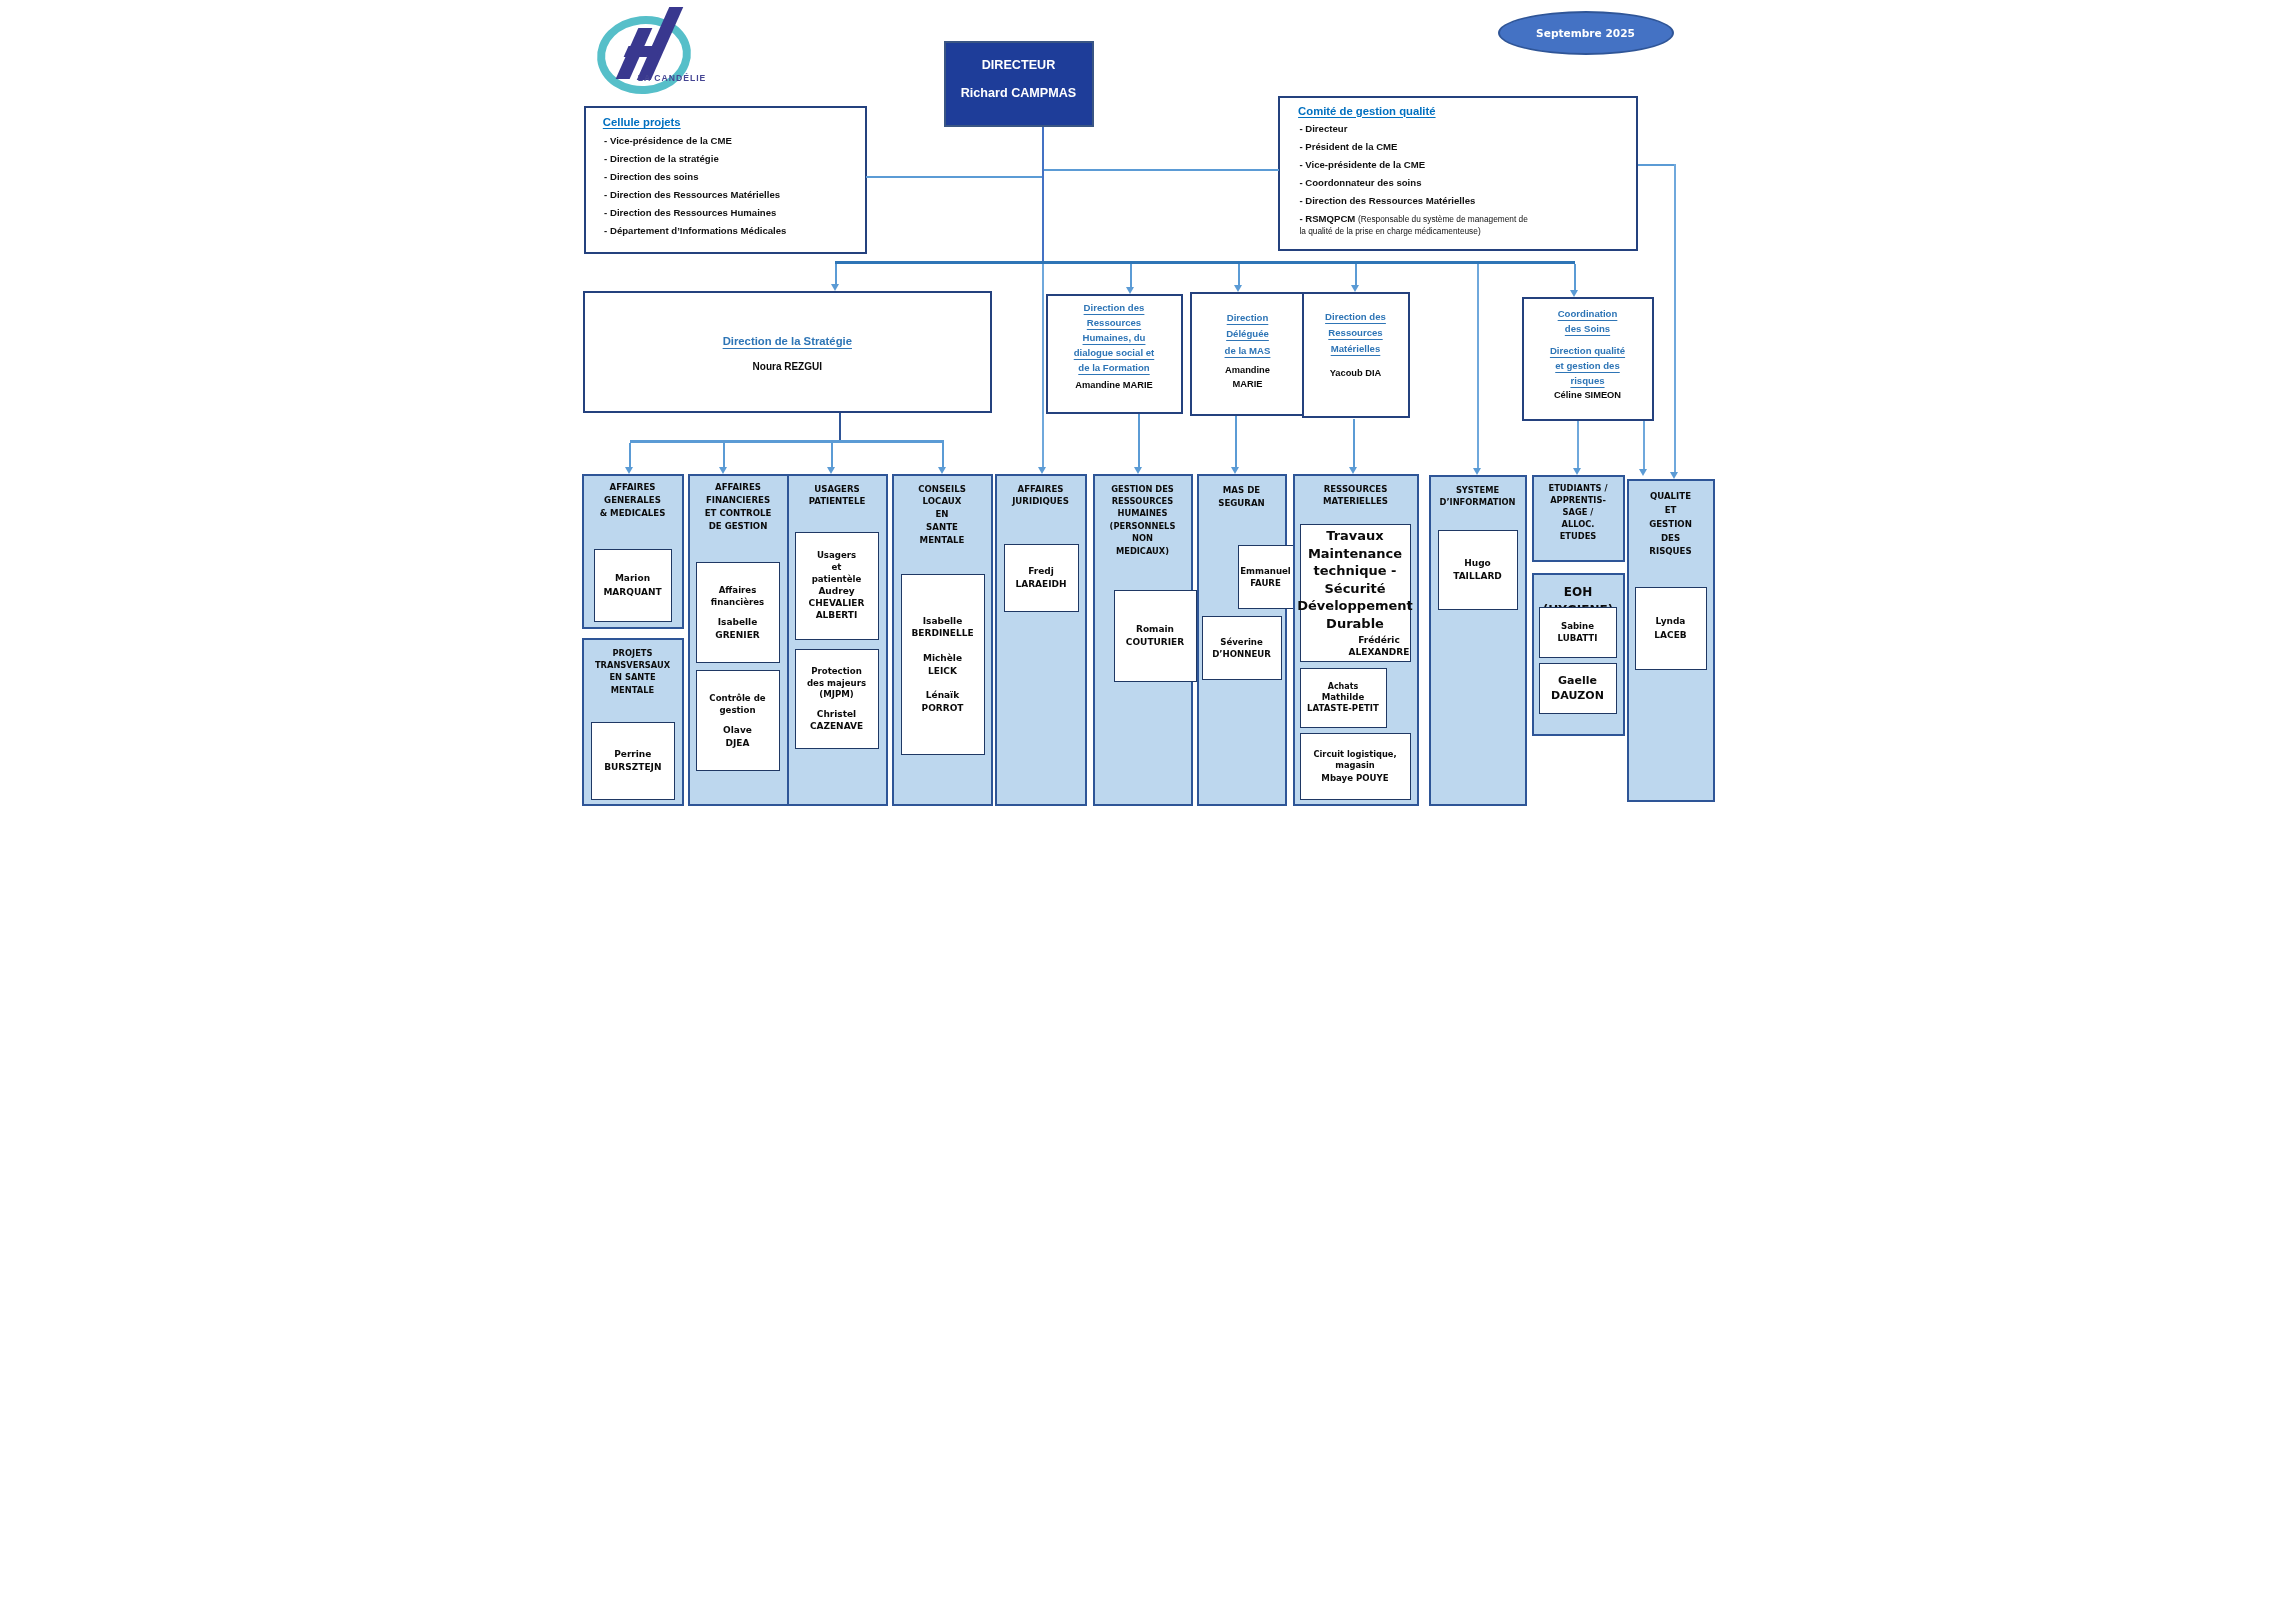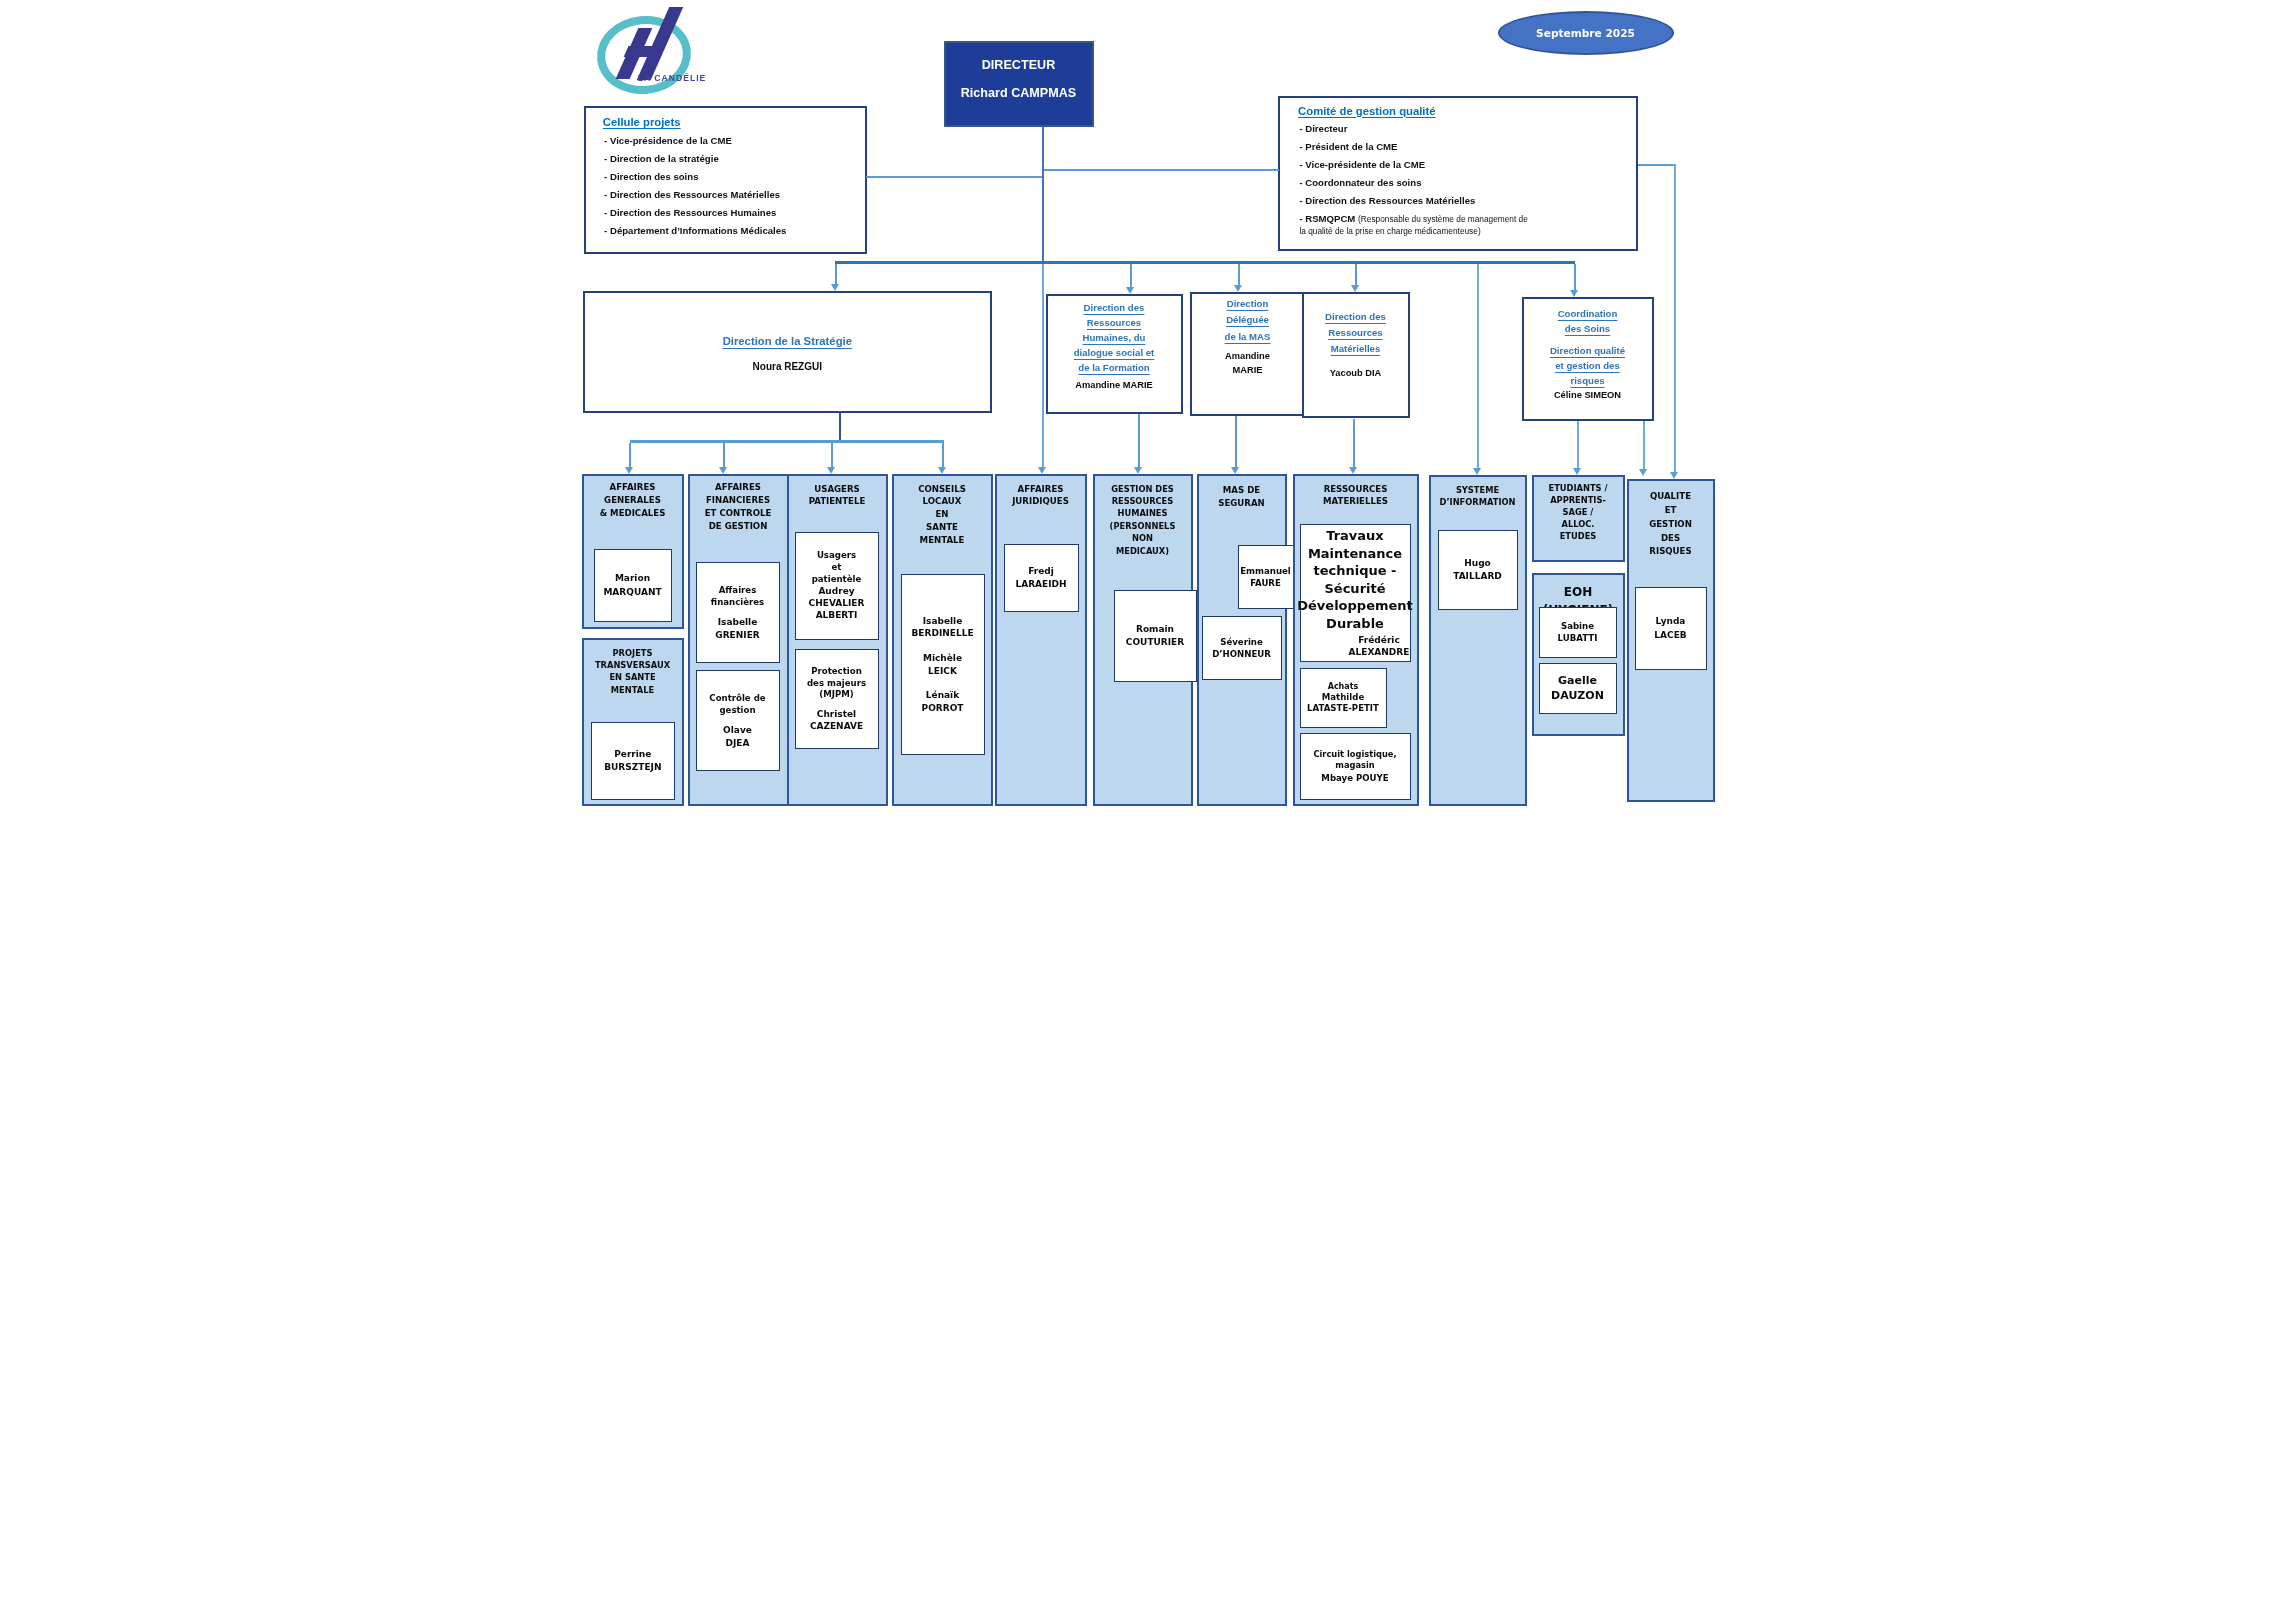--- a/index.html
+++ b/index.html
@@ -109,21 +109,21 @@
 
   <div class="wbox" style="left:472px;top:294px;width:137px;height:120px;text-align:center;padding-top:5.3px;">
     <div class="t2 pre" style="font-size:9.6px;line-height:1.55;">Direction des
 Ressources
 Humaines, du
 dialogue social et
 de la Formation</div>
     <div class="nm" style="font-size:9.3px;margin-top:4.7px;">Amandine MARIE</div>
   </div>
 
-  <div class="wbox" style="left:616px;top:292px;width:116px;height:124px;text-align:center;padding-top:2px;">
+  <div class="wbox" style="left:616px;top:292px;width:116px;height:124px;text-align:center;padding-top:16px;">
     <div class="t2 pre" style="font-size:9.6px;line-height:1.7;">Direction
 Déléguée
 de la MAS</div>
     <div class="nm pre" style="font-size:9.3px;margin-top:5.3px;line-height:1.5;">Amandine
 MARIE</div>
   </div>
 
   <div class="wbox" style="left:728px;top:292px;width:108px;height:126px;text-align:center;padding-top:14.6px;">
     <div class="t2 pre" style="font-size:9.6px;line-height:1.7;">Direction des
 Ressources

